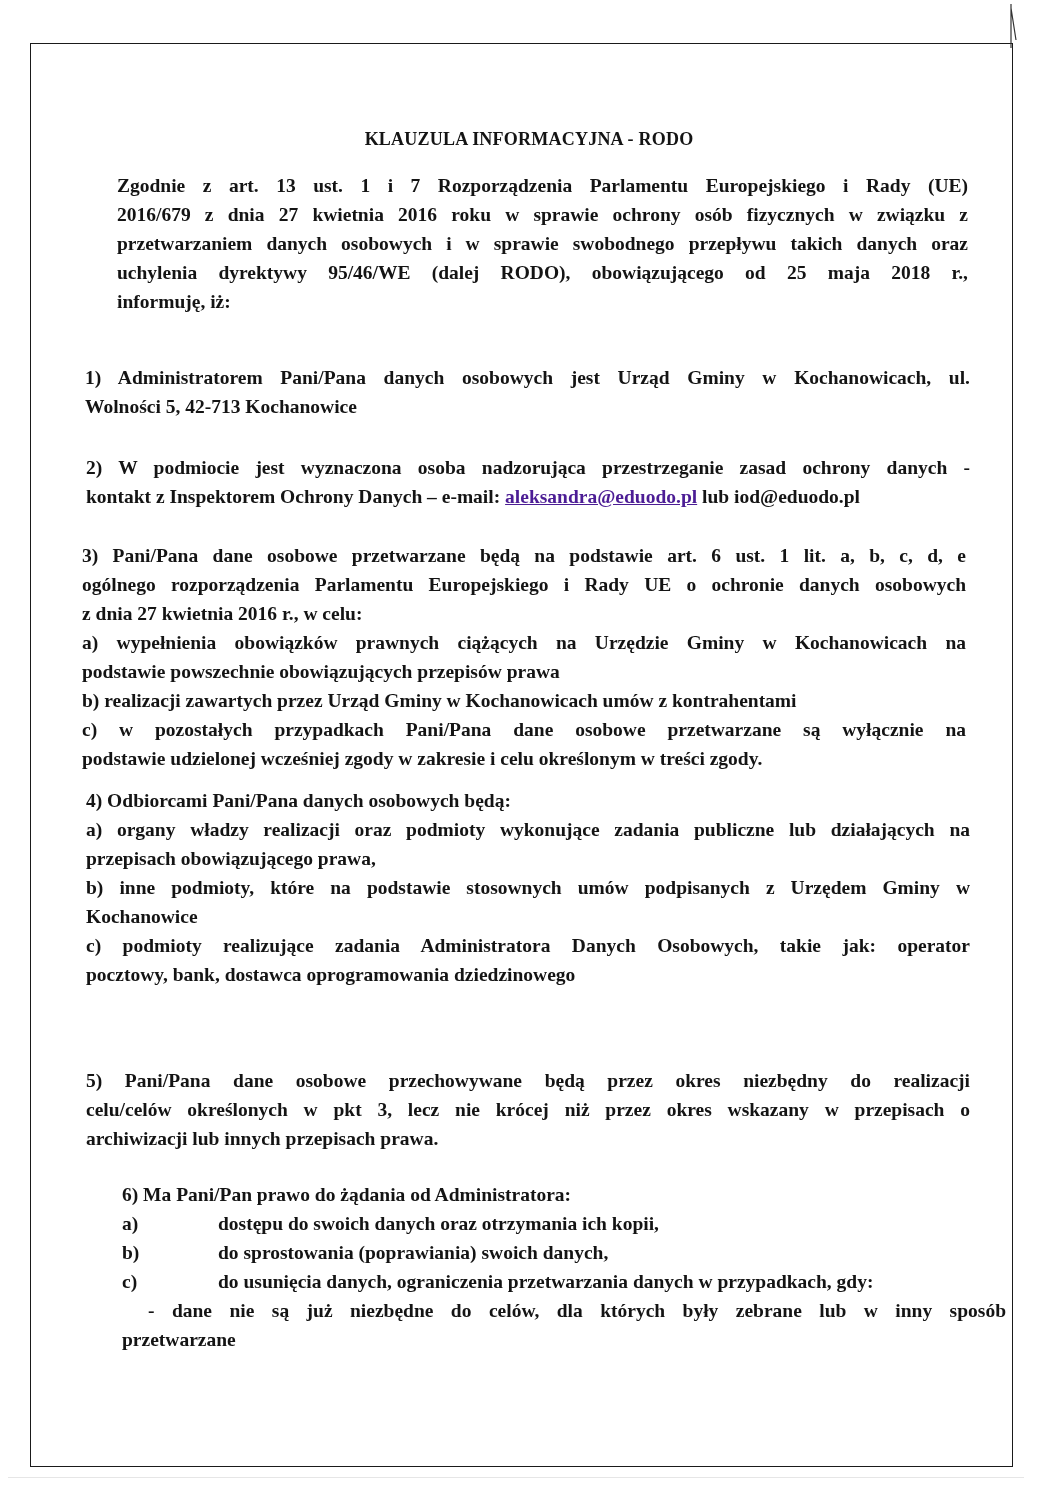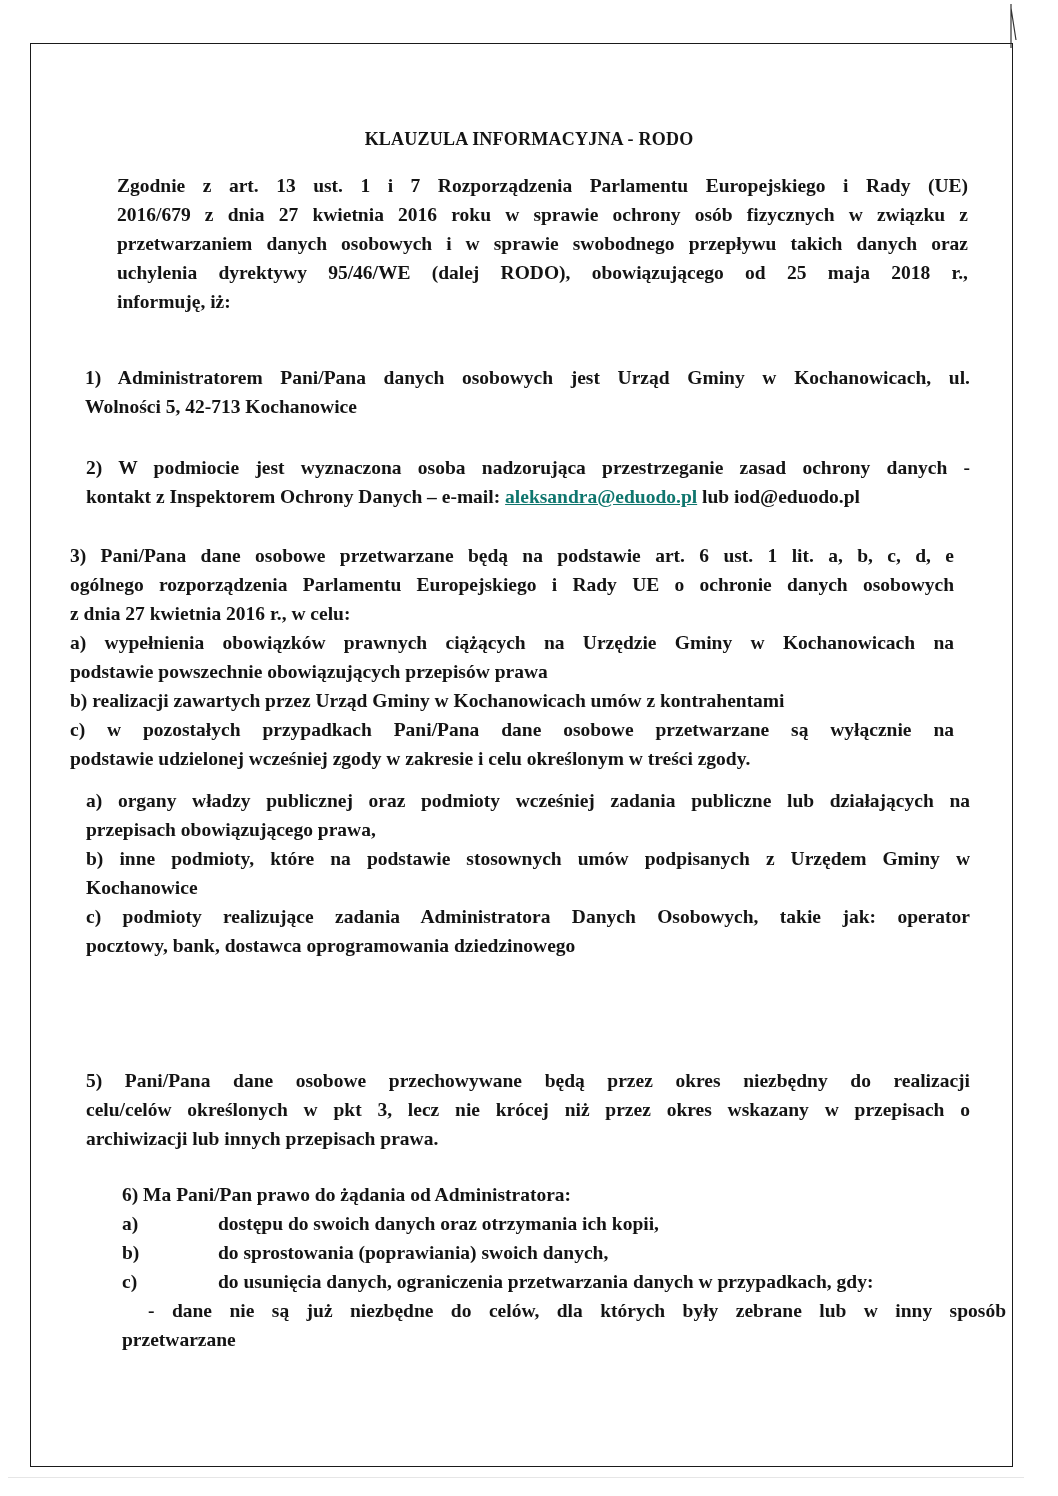--- a/index.html
+++ b/index.html
@@ -8,21 +8,21 @@
   .frame { position:absolute; left:30px; top:43px; width:983px; height:1424px;
            border:1.5px solid #1a1a1a; box-sizing:border-box; }
   .corner-mark { position:absolute; left:1004px; top:4px; width:14px; height:44px; }
   .bottom-line { position:absolute; left:8px; top:1477px; width:1016px; height:1px; background:#e6e6e6; }
   .title { position:absolute; left:0; width:1058px; top:128px; text-align:center;
            font-weight:bold; font-size:19px; letter-spacing:0.2px; transform:scaleX(0.95); }
   .txt { position:absolute; font-weight:bold; font-size:19.5px; line-height:29px;
          text-align:justify; text-align-last:auto; }
   .line { display:block; white-space:nowrap; }
   .jline { display:block; text-align:justify; text-align-last:justify; white-space:normal; }
-  .email-link { text-decoration:underline; color:#0f766e; }
+  .email-link { text-decoration:underline; color:#4c1d95; }
   .list-row { display:flex; }
   .list-letter { width:96px; flex:none; }
 </style>
 </head>
 <body>
 
 <div class="frame"></div>
 <svg class="corner-mark" viewBox="0 0 14 44">
   <path d="M7 0 L7 44 M7 4 L12 36" stroke="#333" stroke-width="1.2" fill="none"></path>
 </svg>
@@ -43,33 +43,34 @@
   <span class="line">Wolności 5, 42-713 Kochanowice</span>
 </div>
 
 <div class="txt" style="left:86px; top:428px; width:884px;margin-top:25px;">
   <span class="jline">2) W podmiocie jest wyznaczona osoba nadzorująca przestrzeganie zasad ochrony danych -</span>
   <span class="line">
     <span>kontakt z Inspektorem Ochrony Danych – e-mail: </span><a class="email-link">aleksandra@eduodo.pl</a><span> lub </span><span>iod@eduodo.pl</span>
   </span>
 </div>
 
-<div class="txt" style="left:70px; top:541px; width:884px;">
+<div class="txt" style="left:82px; top:541px; width:884px;">
   <span class="jline">3) Pani/Pana dane osobowe przetwarzane będą na podstawie art. 6 ust. 1 lit. a, b, c, d, e</span>
   <span class="jline">ogólnego rozporządzenia Parlamentu Europejskiego i Rady UE o ochronie danych osobowych</span>
   <span class="line">z dnia 27 kwietnia 2016 r., w celu:</span>
   <span class="jline">a) wypełnienia obowiązków prawnych ciążących na Urzędzie Gminy w Kochanowicach na</span>
   <span class="line">podstawie powszechnie obowiązujących przepisów prawa</span>
   <span class="line">b) realizacji zawartych przez Urząd Gminy w Kochanowicach umów z kontrahentami</span>
   <span class="jline">c) w pozostałych przypadkach Pani/Pana dane osobowe przetwarzane są wyłącznie na</span>
   <span class="line">podstawie udzielonej wcześniej zgody w zakresie i celu określonym w treści zgody.</span>
 </div>
 
 <div class="txt" style="left:86px; top:786px; width:884px;">
-  <span class="jline">a) organy władzy publicznej oraz podmioty wcześniej zadania publiczne lub działających na</span>
+  <span class="line">4) Odbiorcami Pani/Pana danych osobowych będą:</span>
+  <span class="jline">a) organy władzy realizacji oraz podmioty wykonujące zadania publiczne lub działających na</span>
   <span class="line">przepisach obowiązującego prawa,</span>
   <span class="jline">b) inne podmioty, które na podstawie stosownych umów podpisanych z Urzędem Gminy w</span>
   <span class="line">Kochanowice</span>
   <span class="jline">c) podmioty realizujące zadania Administratora Danych Osobowych, takie jak: operator</span>
   <span class="line">pocztowy, bank, dostawca oprogramowania dziedzinowego</span>
 </div>
 
 <div class="txt" style="left:86px; top:1066px; width:884px;">
   <span class="jline">5) Pani/Pana dane osobowe przechowywane będą przez okres niezbędny do realizacji</span>
   <span class="jline">celu/celów określonych w pkt 3, lecz nie krócej niż przez okres wskazany w przepisach o</span>

